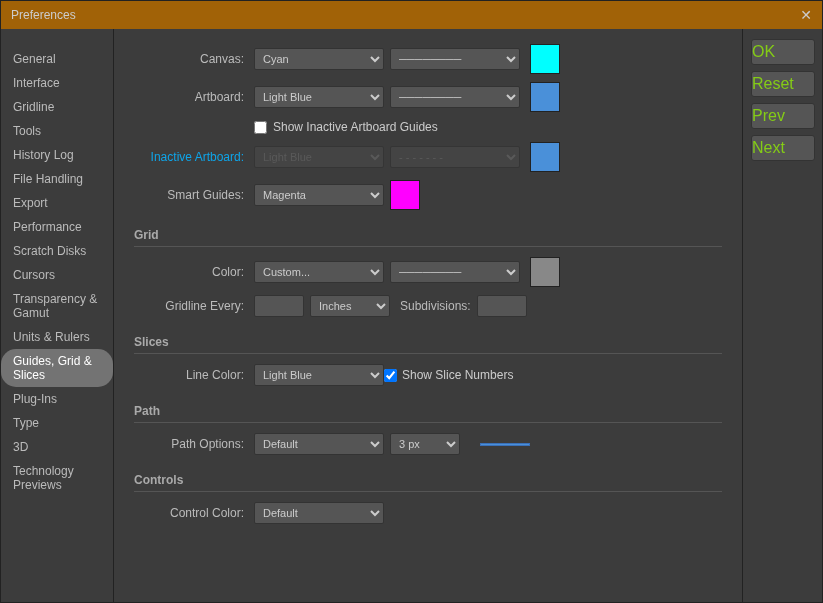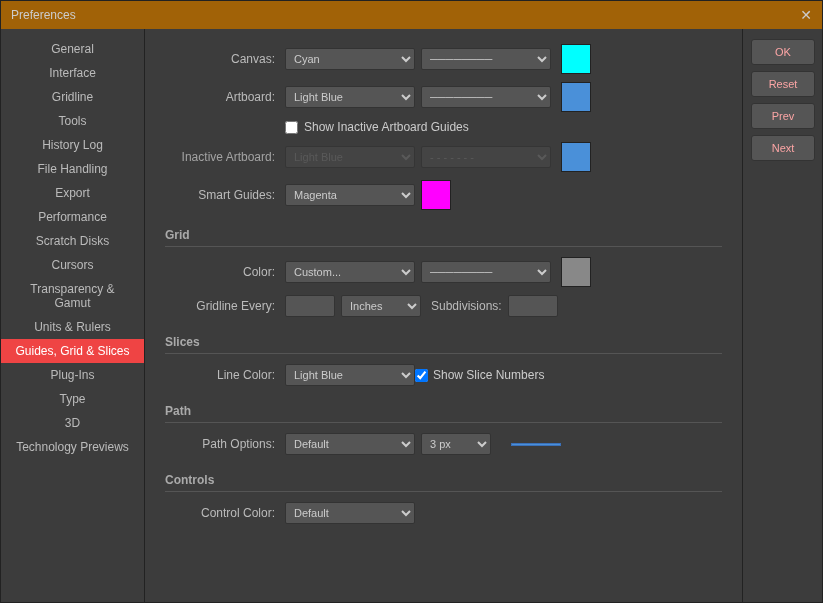--- a/index.html
+++ b/index.html
@@ -41,36 +41,36 @@
       background: none;
       border: none;
       color: #ccc;
     }
     .dialog-body {
       display: flex;
       flex: 1;
       overflow: hidden;
     }
     .sidebar {
-      width: 144px;
+      width: 113px;
       background: #3c3c3c;
       border-right: 1px solid #222;
-      padding: 8px 0;
-      flex-shrink: 0;
-      text-align: center;
+      padding: 18px 0;
+      flex-shrink: 0;
     }
     .sidebar-item {
       padding: 5px 12px;
       cursor: pointer;
       color: #bbb;
       font-size: 12px;
     }
     .sidebar-item.active {
-      background: #ef4444;
+      background: #737373;
       color: #fff;
+      border-radius: 15px;
     }
     .main-content {
       flex: 1;
       padding: 15px 20px;
       overflow-y: auto;
       background: #3c3c3c;
     }
     .action-buttons {
       width: 80px;
       padding: 10px 8px;
@@ -79,25 +79,25 @@
       gap: 6px;
       flex-shrink: 0;
       background: #3c3c3c;
       border-left: 1px solid #222;
     }
     .action-btn {
       width: 64px;
       height: 26px;
       background: #555;
       border: 1px solid #333;
-      color: #fca5a5;
-      font-size: 11px;
+      color: #84cc16;
+      font-size: 16px;
       cursor: pointer;
       border-radius: 3px;
-      text-align: center;
+      text-align: left;
     }
 
     
     .section {
       margin-bottom: 18px;
     }
     .section-title {
       font-size: 12px;
       color: #aaa;
       font-weight: bold;
@@ -112,21 +112,21 @@
     }
     .row-label {
       width: 120px;
       text-align: right;
       padding-right: 10px;
       color: #bbb;
       font-size: 12px;
       flex-shrink: 0;
     }
     .row-label.disabled {
-      color: #a3a3a3;
+      color: #0ea5e9;
     }
     select {
       background: #555;
       border: 1px solid #333;
       color: #ccc;
       font-size: 11px;
       padding: 2px 4px;
       height: 22px;
       cursor: pointer;
       border-radius: 2px;

